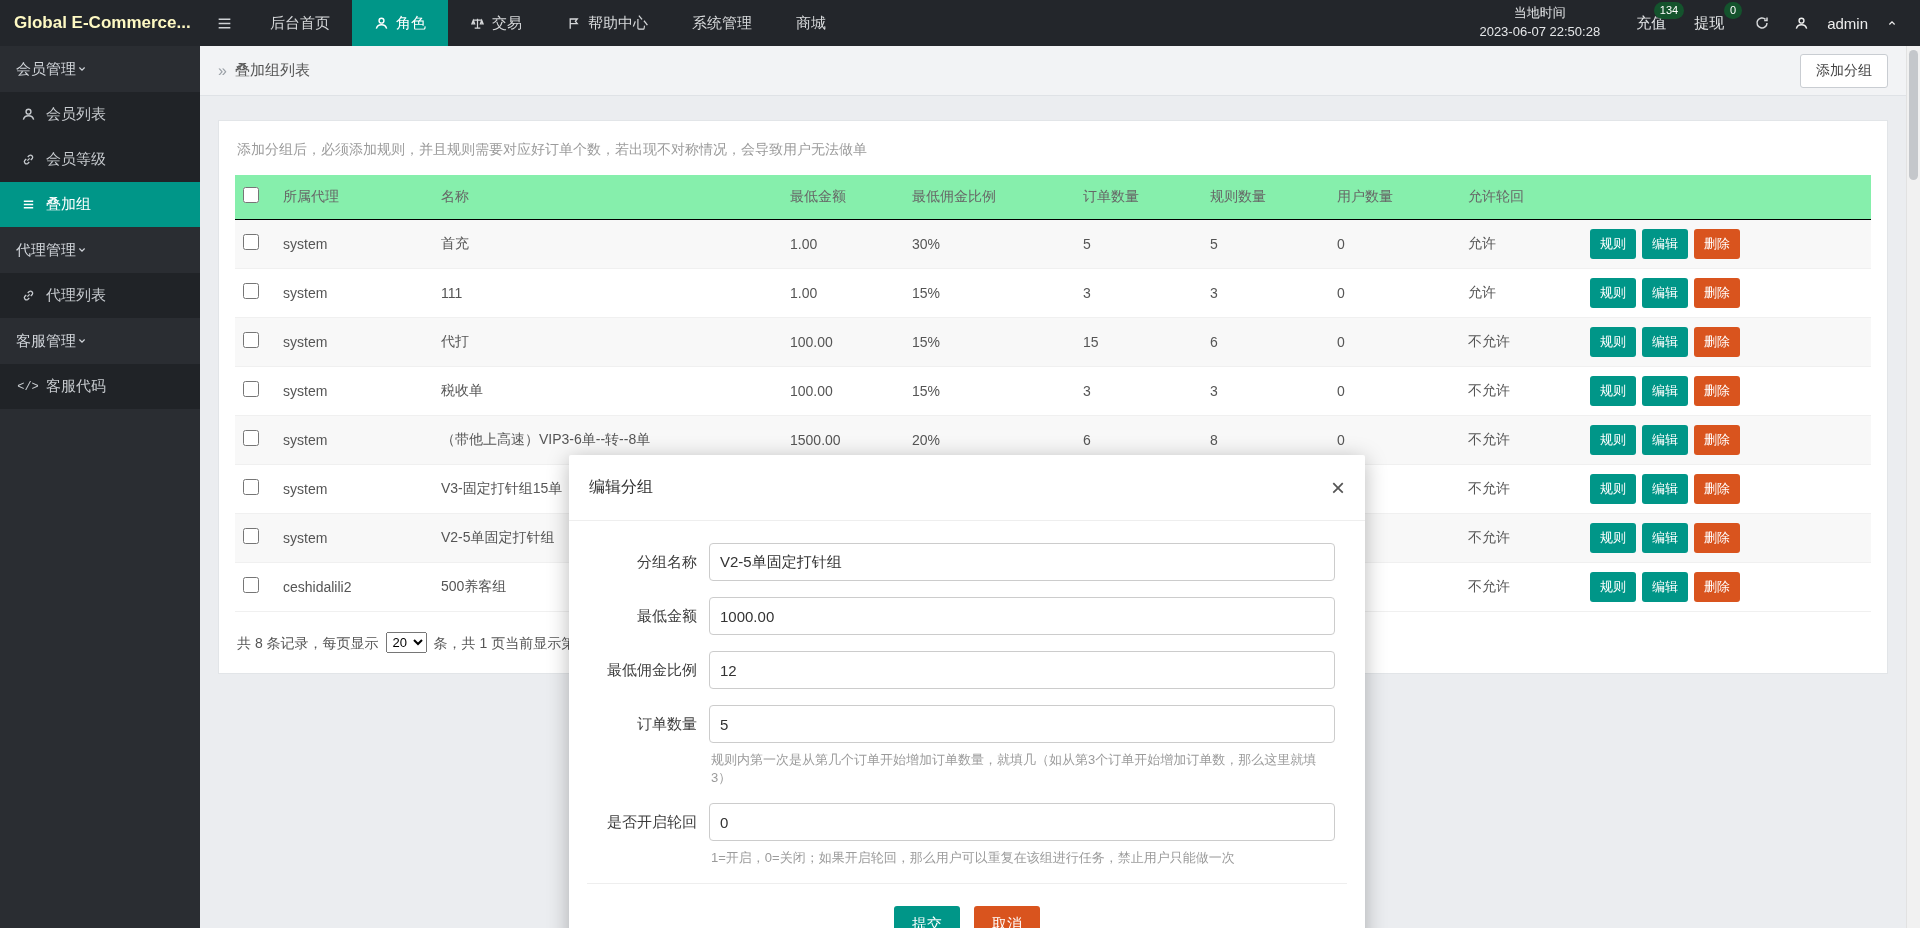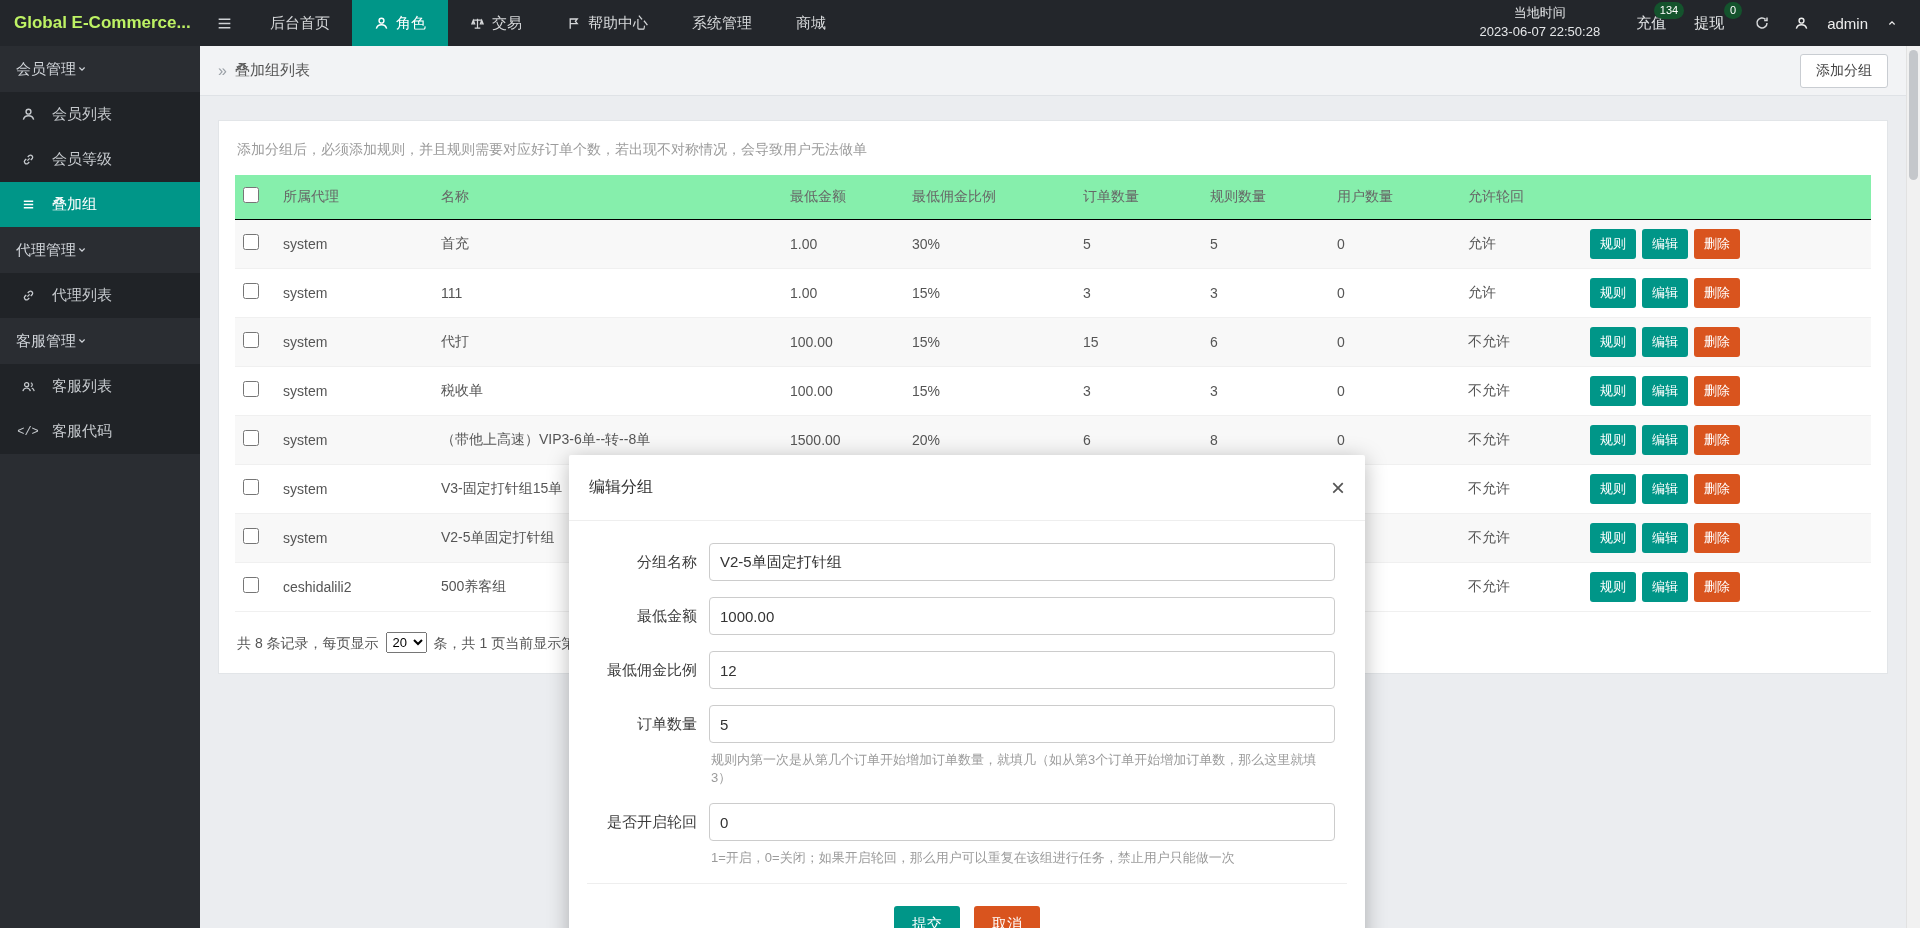--- a/index.html
+++ b/index.html
@@ -2,37 +2,37 @@
 <html><head>
 <meta charset="utf-8">
 <style>
   *{box-sizing:border-box;margin:0;padding:0}
   html,body{width:1920px;height:928px;overflow:hidden;background:#ebedf0;
     font-family:"Liberation Sans","DejaVu Sans",sans-serif;color:#555}
   svg{display:block}
 
   
   .topbar{position:fixed;top:0;left:0;right:0;height:46px;background:#23262b;display:flex;align-items:stretch;z-index:30;color:#d6d8da}
-  .logo{width:200px;display:flex;align-items:center;padding-left:14px;color:#bef264;font-size:17px;font-weight:bold;flex-shrink:0}
+  .logo{width:200px;display:flex;align-items:center;padding-left:14px;color:#fef9c3;font-size:17px;font-weight:bold;flex-shrink:0}
   .nav-toggle{width:48px;display:flex;align-items:center;justify-content:center;cursor:pointer;color:#cfd2d5}
   .topnav{display:flex;align-items:stretch}
   .topnav-item{display:flex;align-items:center;gap:7px;padding:0 22px;font-size:15px;color:#d6d8da;cursor:pointer;text-decoration:none}
   .topnav-item.active{background:#009688;color:#fff}
   .topbar-right{margin-left:auto;display:flex;align-items:center;padding-right:14px}
   .local-time{text-align:center;font-size:13px;line-height:1.45;color:#e4e6e8;margin-right:22px}
   .top-badge-item{position:relative;padding:0 14px;font-size:15px;cursor:pointer;color:#e4e6e8}
   .badge{position:absolute;top:-12px;right:-4px;background:#14532d;color:#fff;font-size:11px;line-height:1;padding:3px 6px;border-radius:9px}
   .top-icon{padding:0 16px;cursor:pointer;color:#d6d8da}
   .admin{display:flex;align-items:center;gap:18px;font-size:15px;cursor:pointer;padding:0 8px;color:#ededed}
 
   
   .sidebar{position:fixed;top:46px;left:0;bottom:0;width:200px;background:#2a2d32;z-index:20;font-size:15px}
   .menu-group-header{height:46px;display:flex;align-items:center;padding:0 16px;color:#cfd3d8;cursor:pointer}
   .menu-sub{background:#202327}
-  .menu-item{height:45px;display:flex;align-items:center;gap:16px;padding-left:20px;color:#c6cace;cursor:pointer}
+  .menu-item{height:45px;display:flex;align-items:center;gap:10px;padding-left:20px;color:#c6cace;cursor:pointer}
   .menu-item.active{background:#009688;color:#fff}
   .mi-icon{width:16px;display:flex;justify-content:center}
   .code-glyph{font-family:"Liberation Mono","DejaVu Sans Mono",monospace;font-size:12px}
 
   
   .content{margin-left:200px;margin-right:14px;padding-top:46px}
   .breadcrumb-bar{height:50px;background:#f2f3f5;border-bottom:1px solid #dfe2e6;display:flex;align-items:center;padding:0 18px;font-size:15px;color:#555}
   .crumb-caret{color:#9aa0a6;margin-right:8px;font-size:16px}
   .add-group-btn{margin-left:auto;background:#fff;border:1px solid #c9cdd2;border-radius:3px;padding:7px 15px;font-size:14px;color:#444;cursor:pointer}
 
@@ -194,30 +194,20 @@
     </div>
   </div>
 
   <div class="menu-group-header">
     <span>客服管理</span>
     <svg width="12" height="12" viewBox="0 0 16 16" fill="none" stroke="currentColor" stroke-width="1.6">
         <path d="M4.5 6l3.5 3.5L11.5 6"></path>
       </svg>
   </div>
   <div class="menu-sub">
-    <div class="menu-item">
-      <span class="mi-icon">
-          <svg width="15" height="15" viewBox="0 0 16 16" fill="none" stroke="currentColor" stroke-width="1.3">
-            <circle cx="6" cy="6" r="2.2"></circle>
-            <path d="M2 13c.5-2.2 2-3.4 4-3.4s3.5 1.2 4 3.4"></path>
-            <path d="M10.5 4a2.2 2.2 0 0 1 0 4.2M11.5 9.8c1.5.4 2.3 1.5 2.6 3.2"></path>
-          </svg>
-        </span>
-      <span>客服列表</span>
-    </div>
     <div class="menu-item">
       <span class="mi-icon code-glyph">&lt;/&gt;</span>
       <span>客服代码</span>
     </div>
   </div>
 </aside>
 
 <main class="content">
   <div class="breadcrumb-bar">
     <span class="crumb-caret">»</span>

